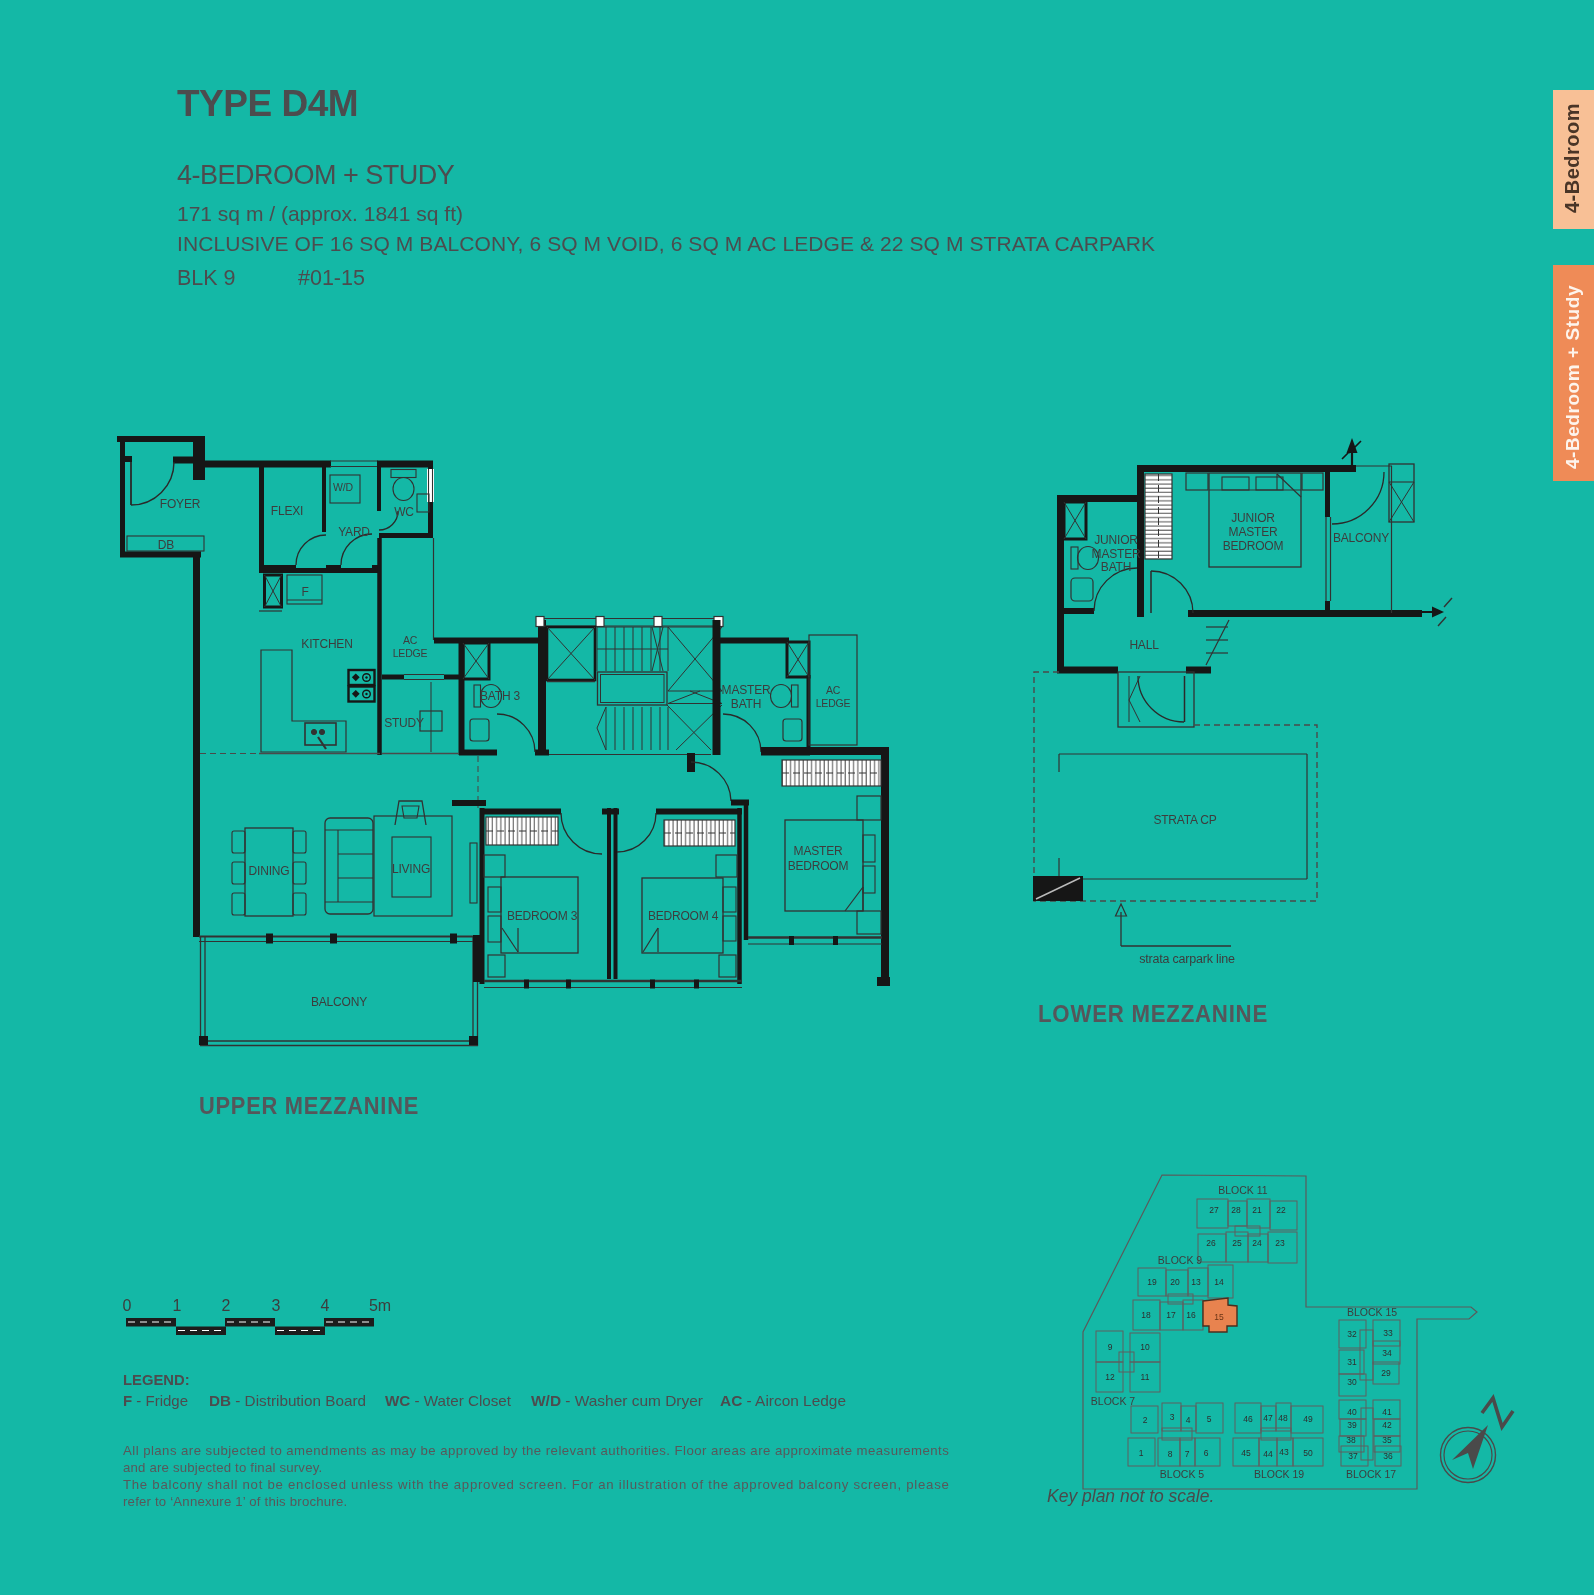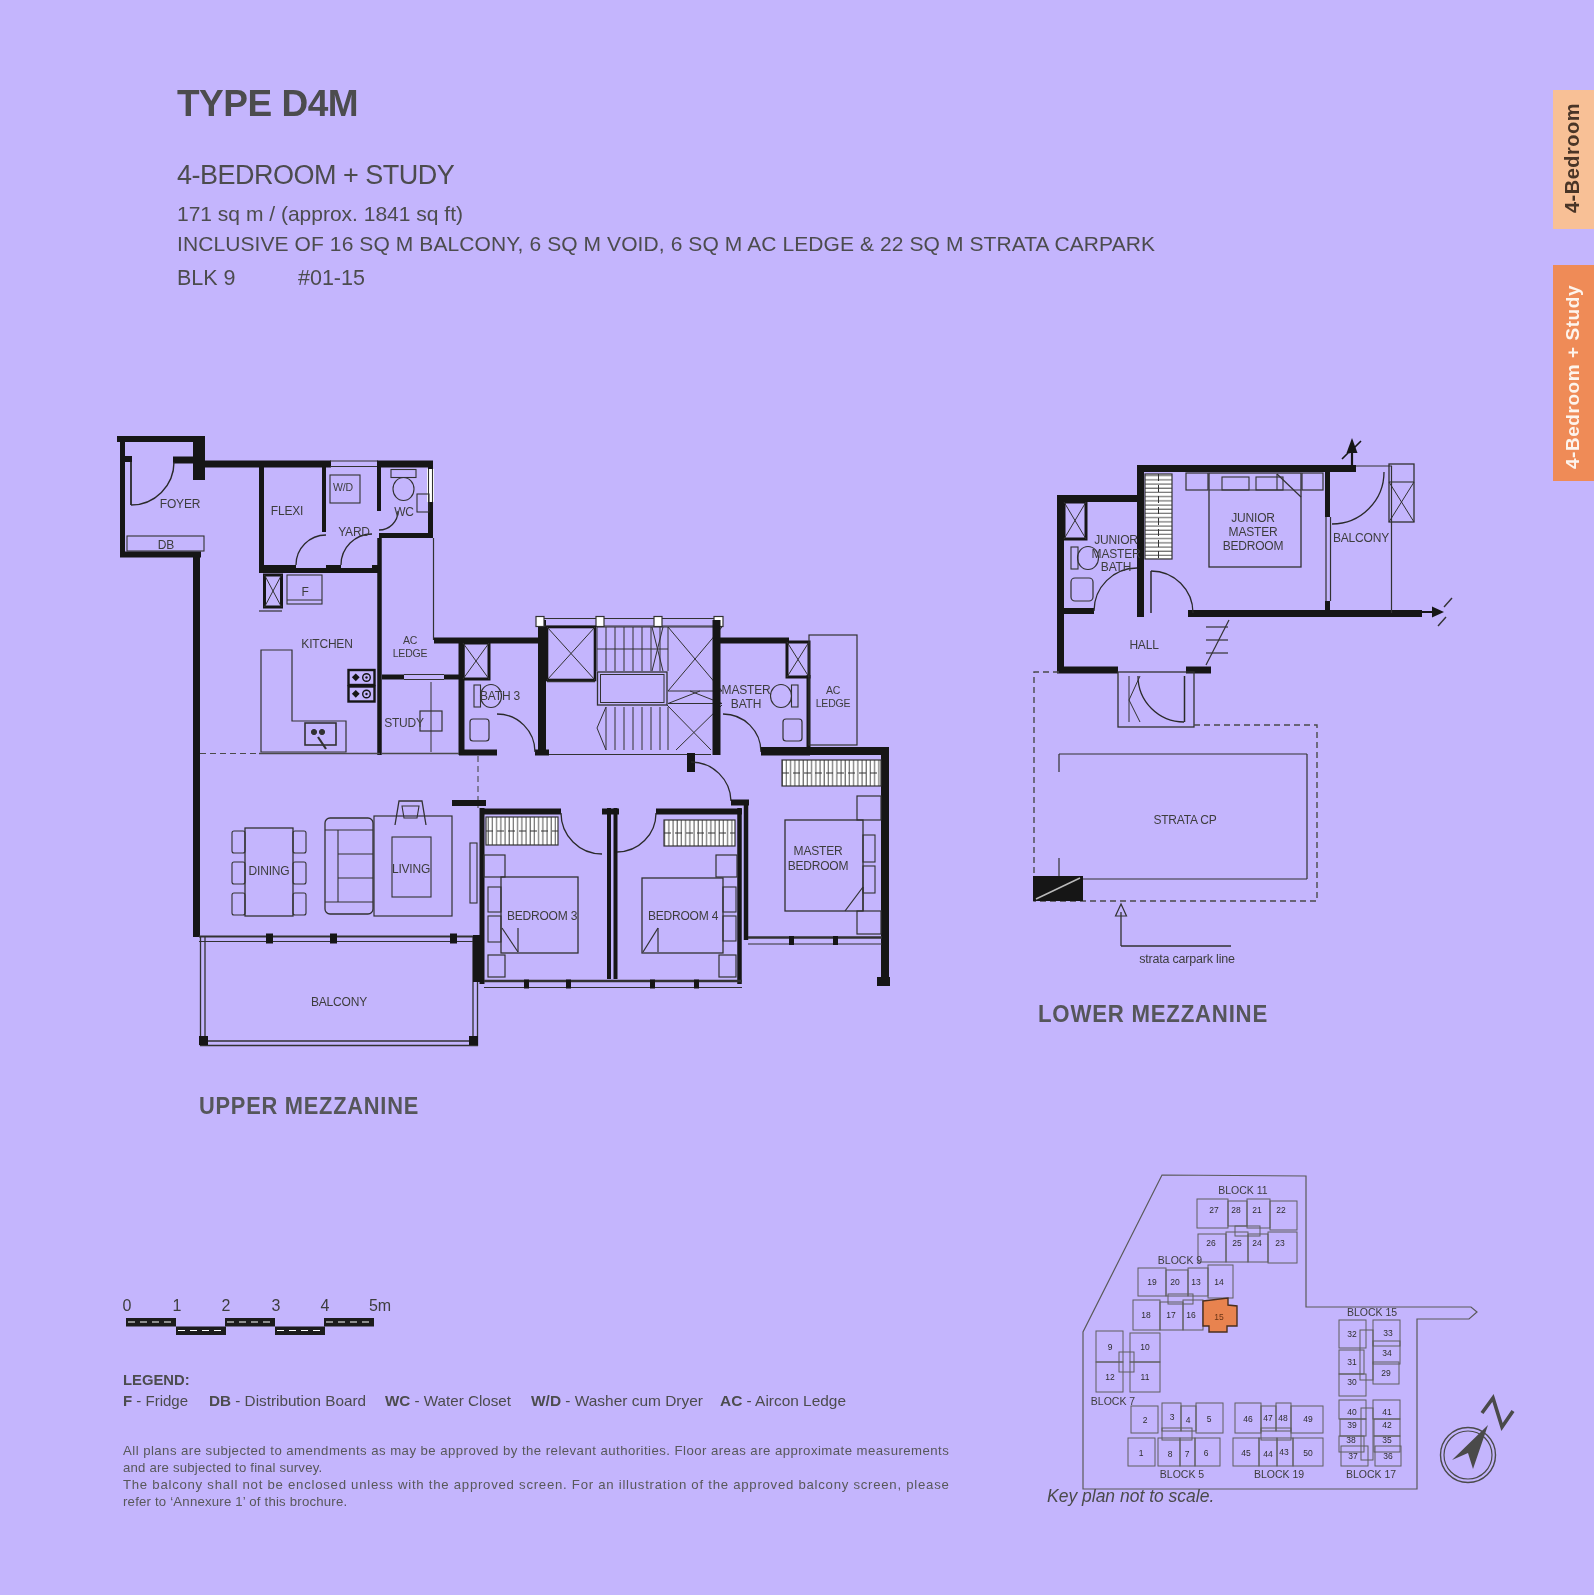--- a/index.html
+++ b/index.html
@@ -1,16 +1,16 @@
 <!DOCTYPE html>
 <html><head>
 <meta charset="utf-8">
 <style>
   html,body{margin:0;padding:0;background:#ffffff;}
-  #page{position:relative;width:1594px;height:1595px;background:#c4b5fd;overflow:hidden;
+  #page{position:relative;width:1594px;height:1595px;background:#14b8a6;overflow:hidden;
         font-family:"Liberation Sans", sans-serif;}
   svg{position:absolute;left:0;top:0;}
   text{font-family:"Liberation Sans", sans-serif;}
   .rl{font-size:12px;fill:#3d3d3d;text-anchor:middle;letter-spacing:-0.2px;}
   .rs{font-size:10.5px;fill:#3d3d3d;text-anchor:middle;letter-spacing:-0.2px;}
   .hdr{fill:#4c4c4e;}
   .ttl{font-size:23px;font-weight:bold;fill:#55565a;letter-spacing:0.8px;}
 </style>
 </head>
 <body>

